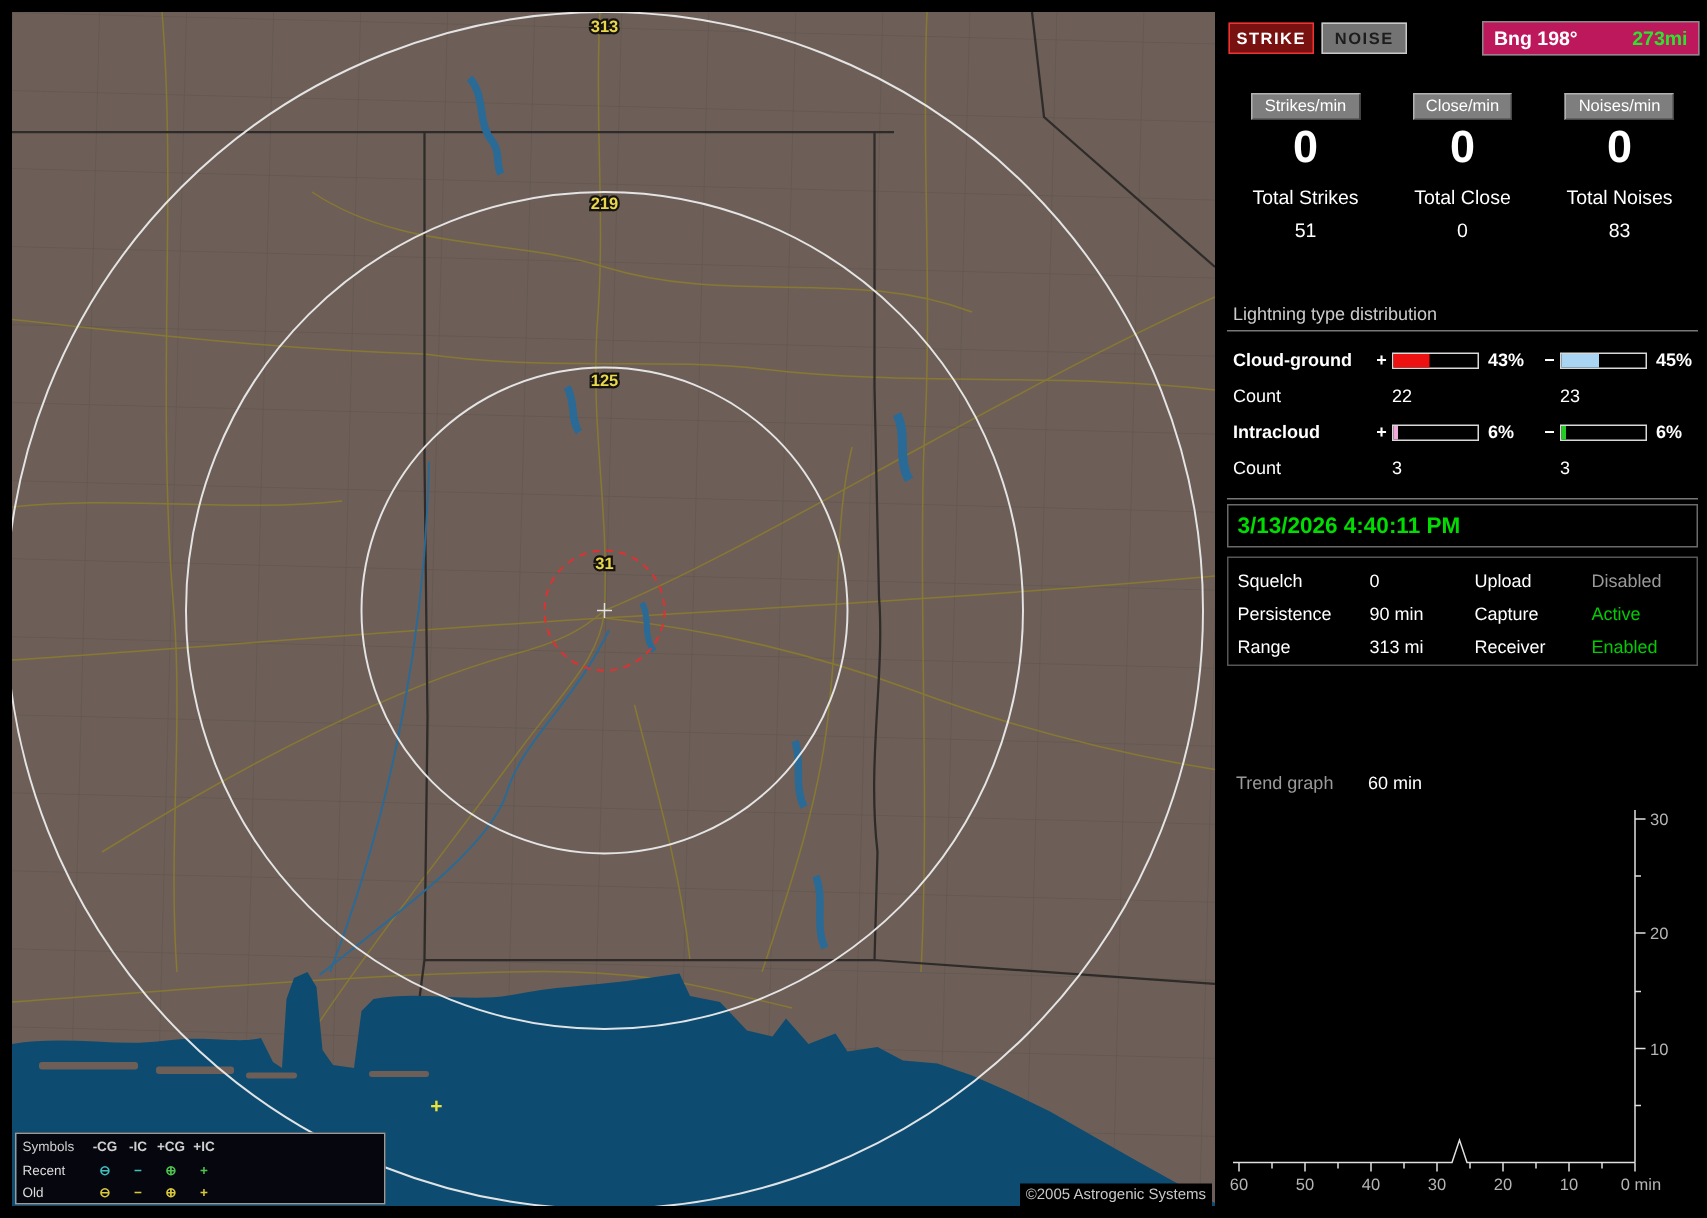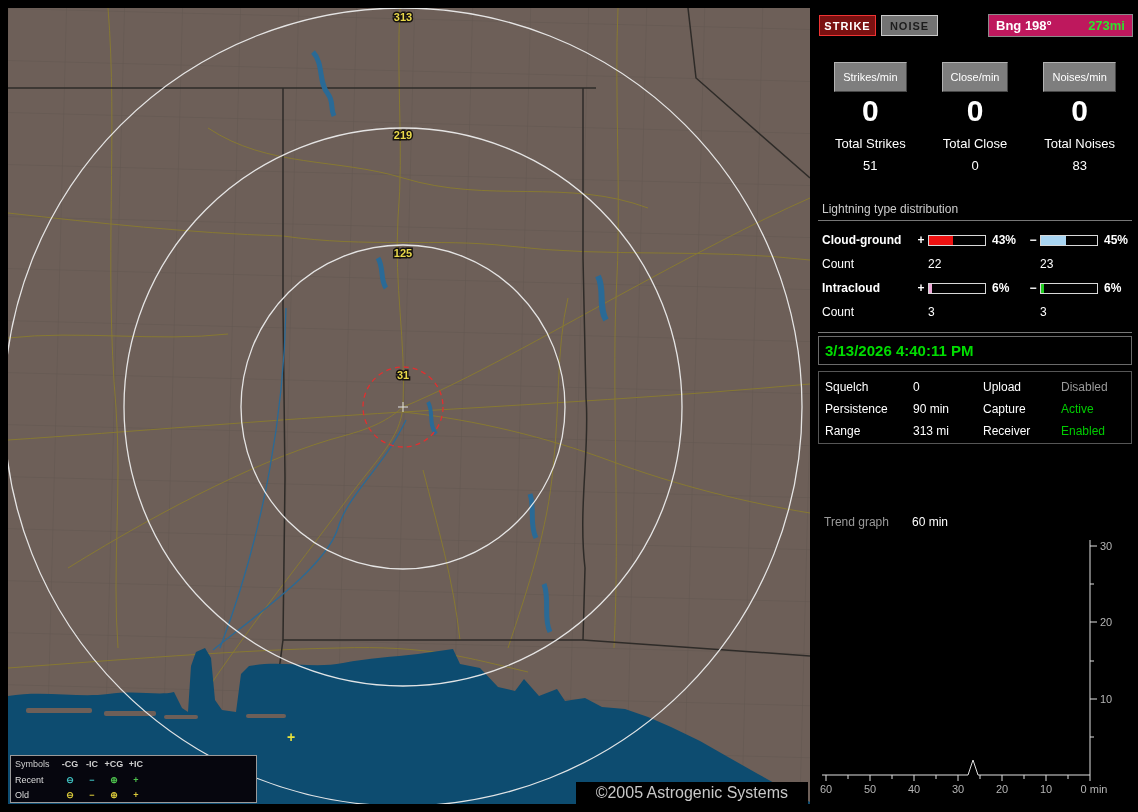--- a/index.html
+++ b/index.html
@@ -9,21 +9,21 @@
 
   
   .map-wrap { position:absolute; left:8px; top:8px; width:802px; height:796px;
     background:#6d5f58; overflow:hidden; }
   .map-svg { display:block; }
   .ringlbl { fill:#e8d84a; font-size:11px; font-weight:bold; text-anchor:middle;
     paint-order:stroke; stroke:#15120f; stroke-width:3px; }
   .strikeglyph { fill:#e8e23c; font-size:14px; font-weight:bold; text-anchor:middle; }
 
   .credit { position:absolute; right:2px; bottom:0; background:#000; color:#c8c8c8;
-    font-size:16px; padding:2px 20px; }
+    font-size:10px; padding:2px 4px; }
 
   
   .legend { position:absolute; left:2px; top:747px; width:247px; height:48px;
     background:#06060e; border:1px solid #9a9a9a; display:flex; font-size:9px; color:#ddd; }
   .leg-l { display:grid; grid-template-columns:44px 22px 22px 22px 22px;
     row-gap:1px; padding:3px 0 2px 4px; align-content:space-between; }
   .leg-r { flex:1; border-left:1px solid #808080; display:grid;
     grid-template-columns:1fr 1fr 1fr; padding:3px 3px 2px 3px; row-gap:1px;
     align-content:space-between; text-align:center; }
   .lh { color:#cfcfcf; }
@@ -41,21 +41,21 @@
     background:#737373; border:1px solid #c9c9c9; color:#1d1d1d; font-weight:bold;
     font-size:11px; letter-spacing:1px; display:flex; align-items:center; justify-content:center; }
   .bng { position:absolute; left:170px; top:14px; width:145px; height:23px;
     background:#be185d; border:1px solid #8a8a8a; display:flex; align-items:center;
     justify-content:space-between; padding:0 7px; font-weight:bold; font-size:13px; }
   .bng-dist { color:#2ee22e; }
 
   .counters { position:absolute; left:0; top:62px; width:314px; display:flex; text-align:center; }
   .ccol { flex:1; }
   .chip { display:inline-block; background:#7e7e7e; color:#fff; font-size:11px;
-    padding:8px 8px; border:1px solid; border-color:#b2b2b2 #474747 #474747 #b2b2b2; }
+    padding:2px 8px; border:1px solid; border-color:#b2b2b2 #474747 #474747 #b2b2b2; }
   .cval { font-size:30px; font-weight:bold; margin-top:2px; }
   .tlabel { font-size:13px; margin-top:8px; }
   .tval { font-size:13px; margin-top:7px; }
 
   .dist-sec { position:absolute; left:0; top:202px; width:314px;
     border-bottom:1px solid #777; padding-bottom:13px; }
   .dist-head { color:#cccccc; font-size:12px; padding:0 0 4px 4px; border-bottom:1px solid #777; }
   .dist-grid { display:grid; grid-template-columns:96px 14px 58px 40px 14px 58px 34px;
     align-items:center; row-gap:10px; padding-top:12px; font-size:12px; }
   .d-label { font-weight:bold; padding-left:4px; }

